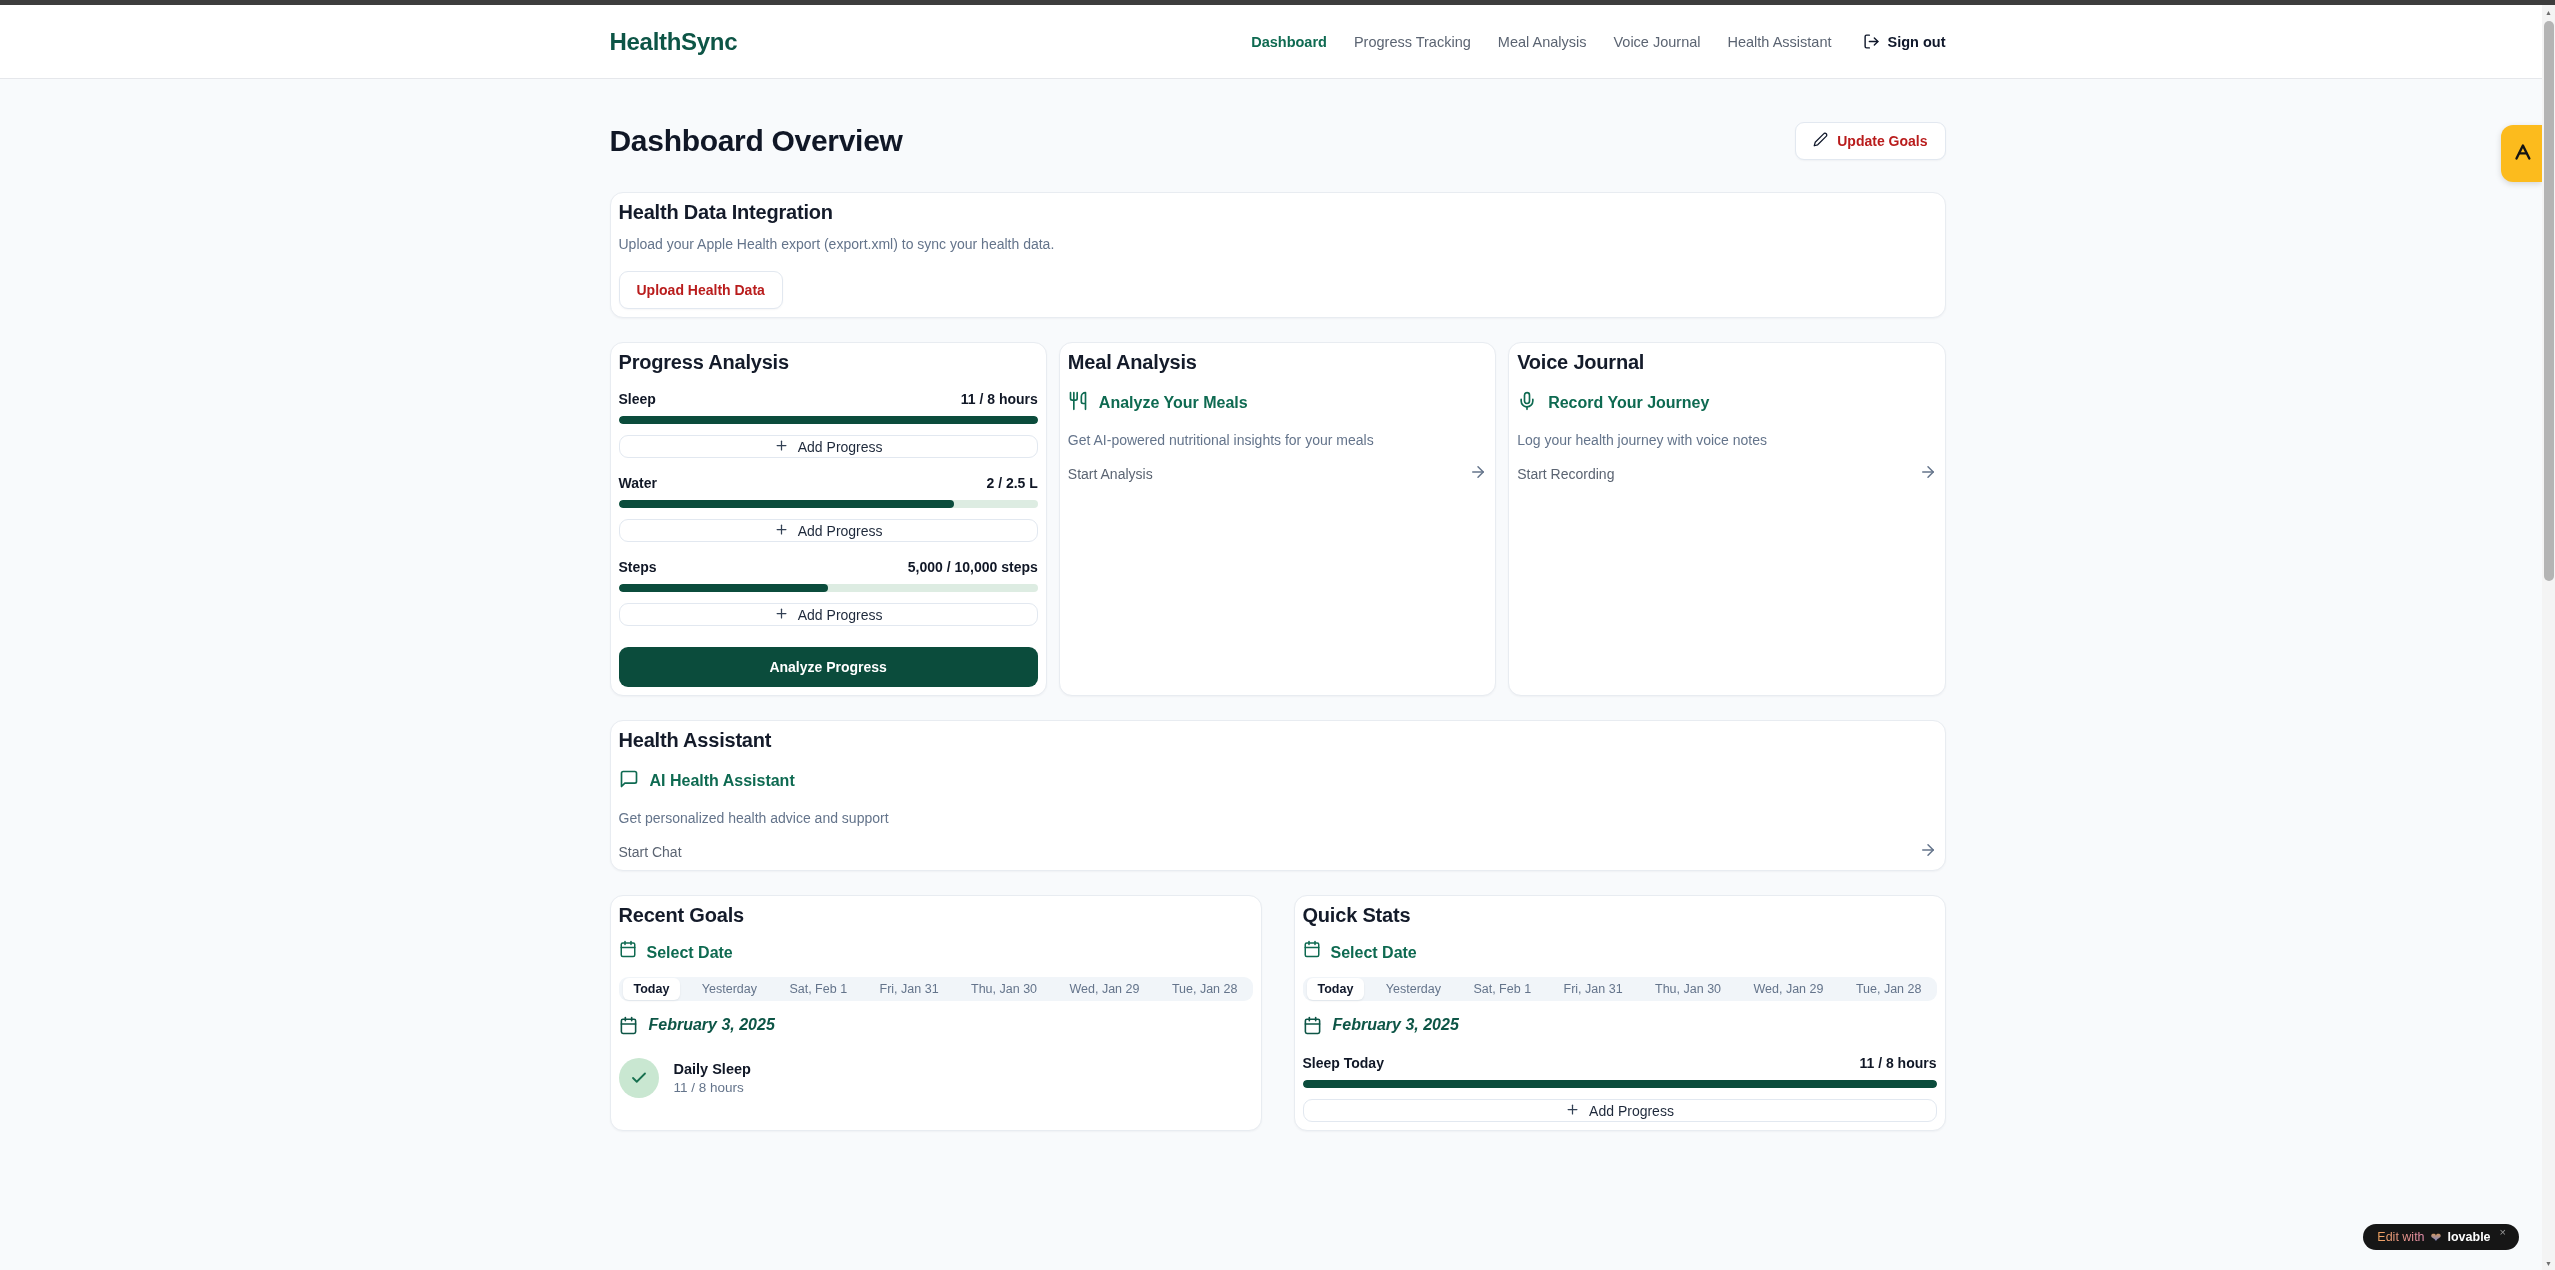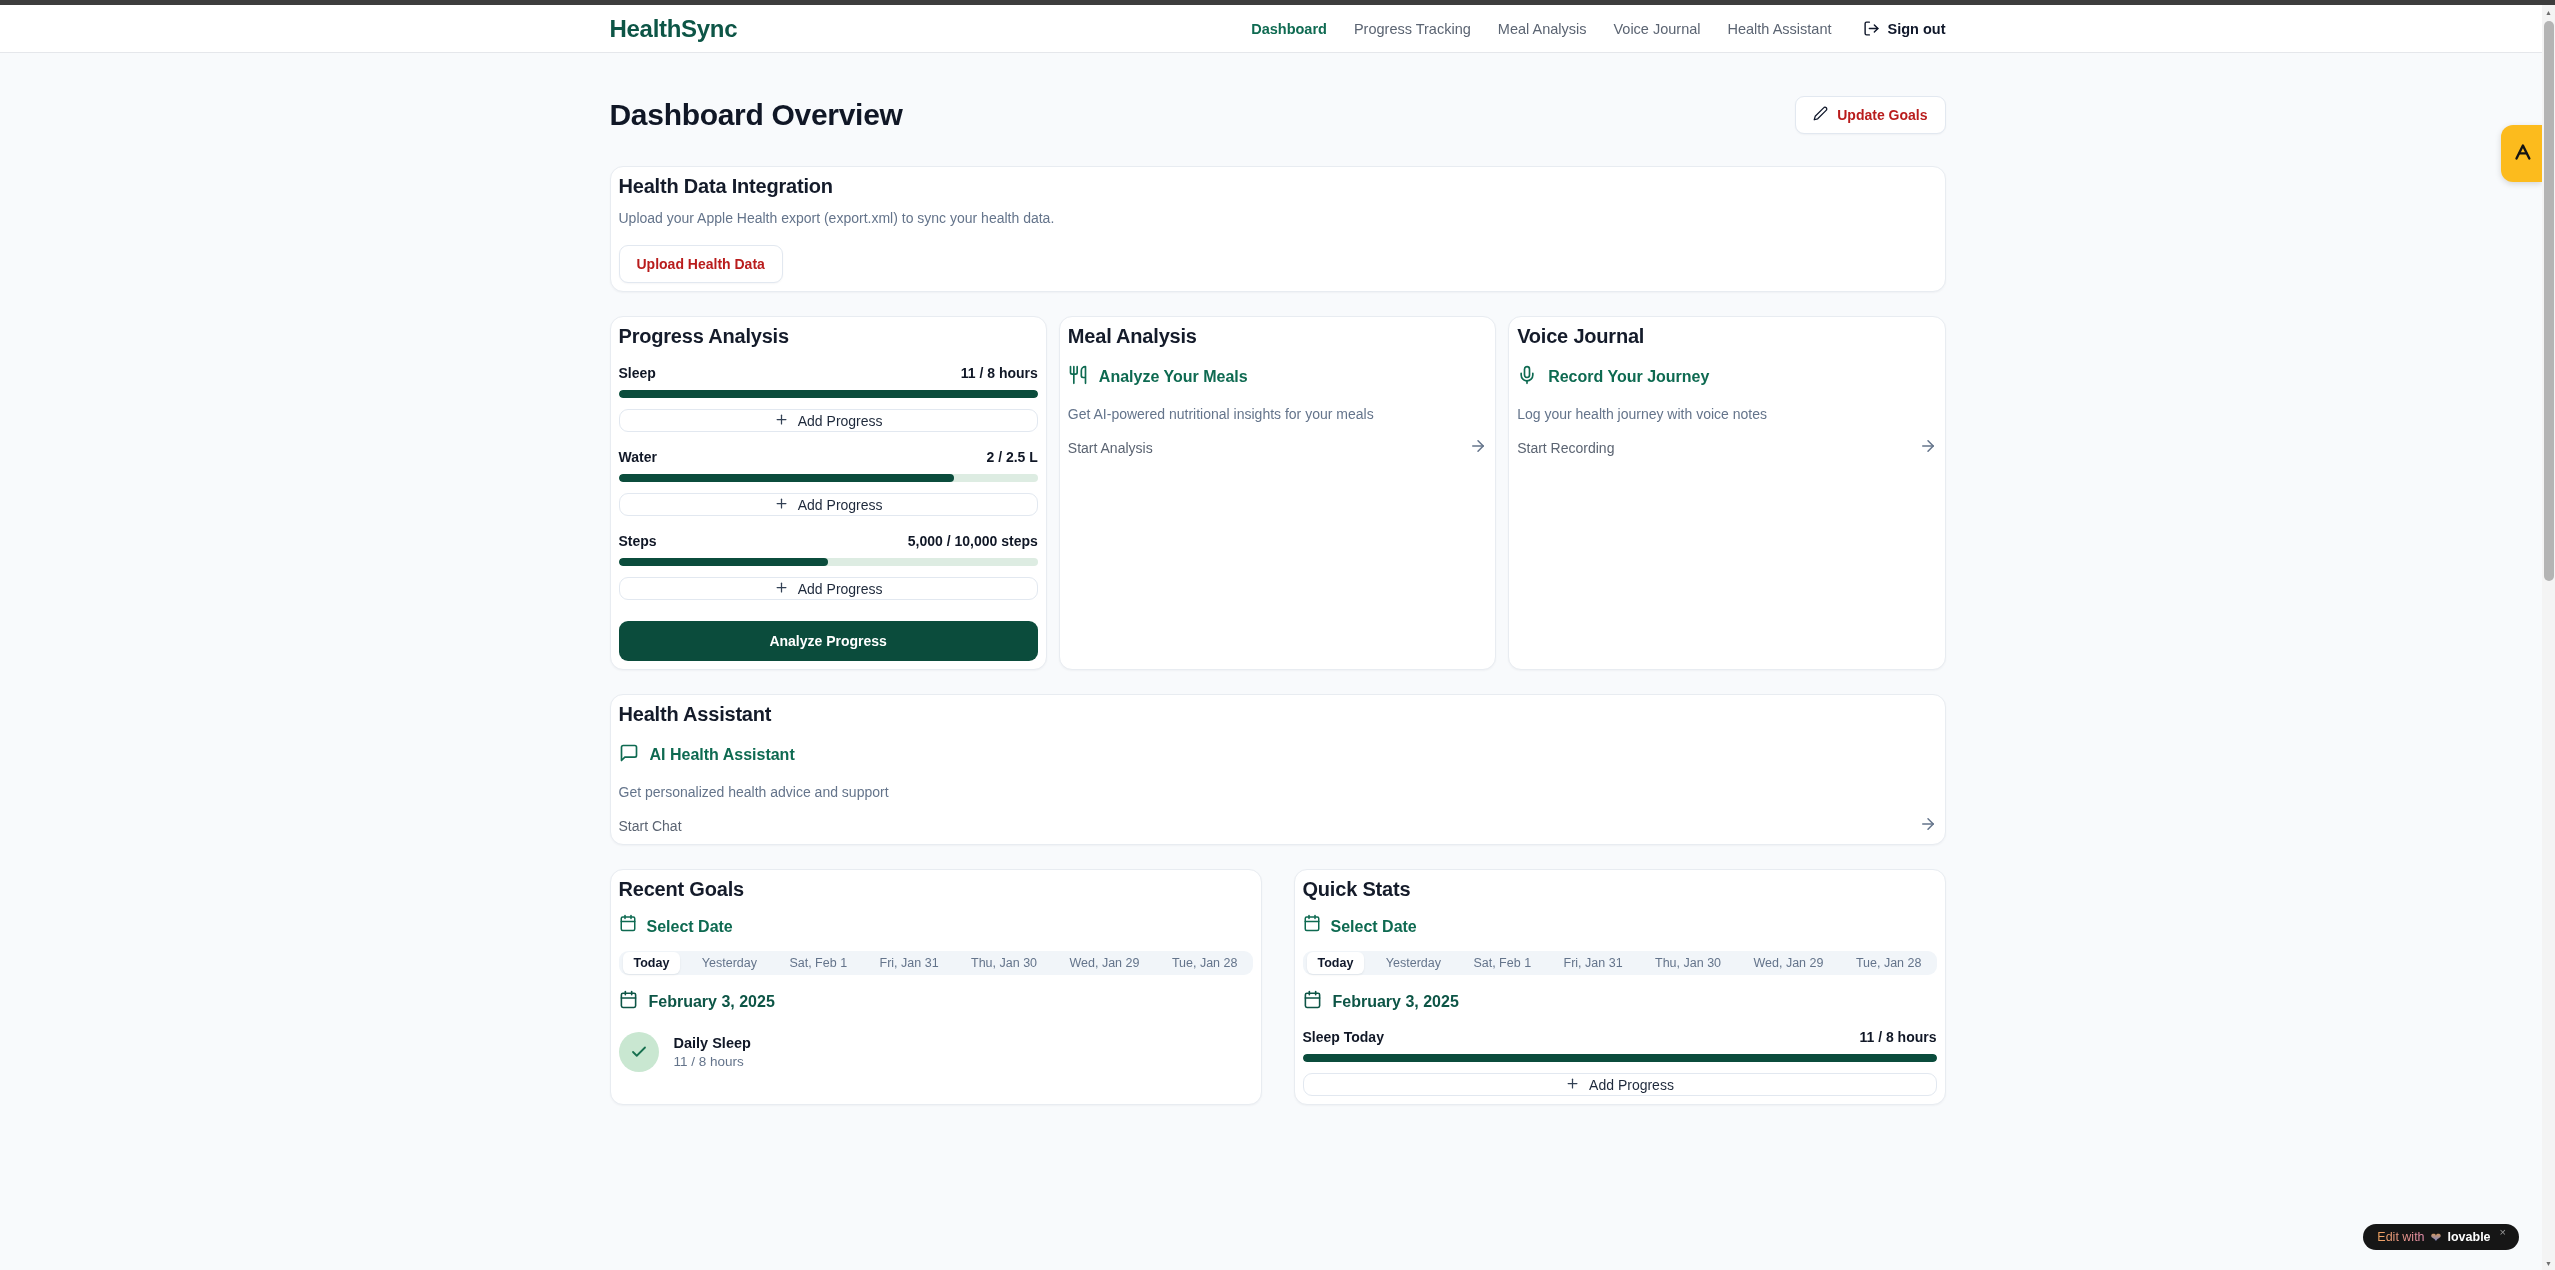--- a/index.html
+++ b/index.html
@@ -4,21 +4,21 @@
 <style>
   * { margin:0; padding:0; box-sizing:border-box; }
   html,body { width:2555px; height:1270px; overflow:hidden; }
   body {
     font-family:"Liberation Sans","DejaVu Sans",sans-serif;
     background:#f8fafc; color:#0f172a; position:relative;
   }
   
   .topstrip { height:5px; background:#3d3d3d; width:100%; }
   
-  .nav { background:#ffffff; border-bottom:1px solid #e5e7eb; height:48px; }
+  .nav { background:#ffffff; border-bottom:1px solid #e5e7eb; height:74px; }
   .nav-inner { width:1336px; margin:0 auto; height:100%; display:flex; align-items:center; justify-content:space-between; }
   .brand { font-size:24px; font-weight:bold; color:#0d5546; letter-spacing:-0.3px; cursor:pointer; }
   .nav-links { display:flex; align-items:center; gap:27px; }
   .nav-link { font-size:14.5px; color:#5b6472; cursor:pointer; }
   .nav-link.active { color:#0e6a51; font-weight:600; }
   .signout { display:flex; align-items:center; gap:8px; font-size:14.5px; font-weight:600; color:#0f172a; cursor:pointer; margin-left:4px; }
   .signout svg { display:block; }
   
   .container { width:1336px; margin:0 auto; padding-top:43px; }
   .page-head { display:flex; align-items:center; justify-content:space-between; margin-bottom:32px; }
@@ -59,21 +59,21 @@
   
   .feature-link { display:flex; align-items:center; gap:11px; margin-top:17px; font-size:16px; font-weight:600; color:#0e6a51; cursor:pointer; }
   .feature-desc { margin-top:17px; font-size:14px; color:#64748b; }
   .feature-action { margin-top:15px; display:flex; align-items:center; justify-content:space-between; font-size:14px; color:#5b6472; cursor:pointer; }
   .assistant { margin-bottom:24px; }
   
   .select-date { display:flex; align-items:flex-end; gap:10px; margin-top:13px; font-size:16px; font-weight:700; color:#0e6a51; cursor:pointer; }
   .tabs { margin-top:15px; background:#f1f5f9; border-radius:9px; padding:4px; display:flex; justify-content:space-between; align-items:center; height:24px; }
   .tab { font-size:12.5px; color:#64748b; padding:4px 11px; border-radius:6px; white-space:nowrap; cursor:pointer; }
   .tab.active { background:#fff; color:#0f172a; font-weight:600; box-shadow:0 1px 2px rgba(16,24,40,.08); }
-  .date-row { display:flex; align-items:center; gap:11px; margin-top:15px; font-size:16px; font-weight:600; color:#0d5546; }
+  .date-row { display:flex; gap:11px; margin-top:15px; font-size:16px; font-weight:600; color:#0d5546;font-style:italic; }
   .goal-item { display:flex; align-items:center; gap:15px; margin-top:19px; }
   .goal-check { width:40px; height:40px; border-radius:50%; background:#c9e7d1; display:flex; align-items:center; justify-content:center; color:#17704f; }
   .goal-name { font-size:14.5px; font-weight:600; color:#101726; }
   .goal-sub { font-size:13.5px; color:#64748b; margin-top:3px; }
   .stat-head { display:flex; justify-content:space-between; margin-top:16px; font-size:14px; font-weight:600; color:#101726; }
   
   .side-badge {
     position:fixed; top:125px; right:13px; width:41px; height:57px;
     background:#fcbb1d; border-radius:12px 0 0 12px; display:flex; align-items:center;
     justify-content:center; cursor:pointer; box-shadow:0 2px 6px rgba(0,0,0,.15);

